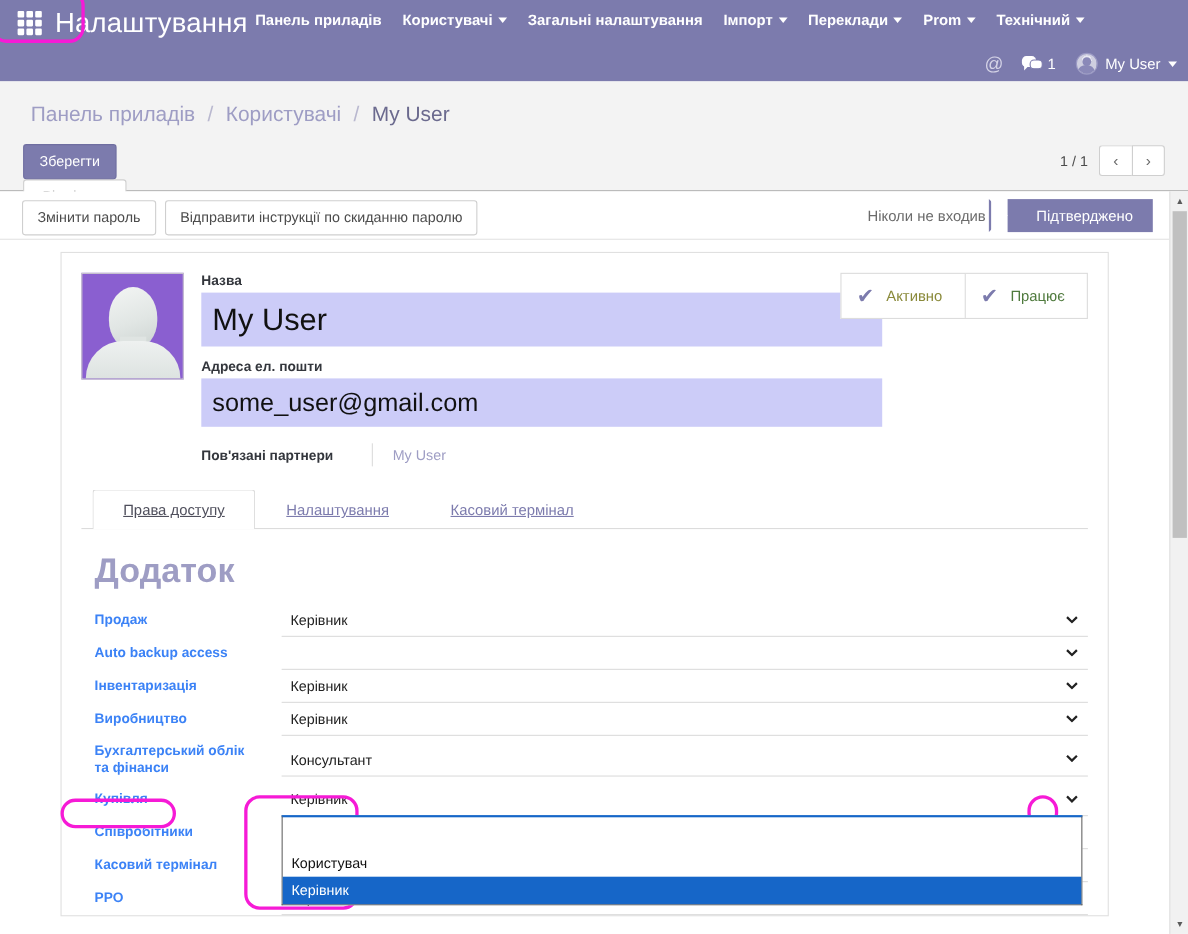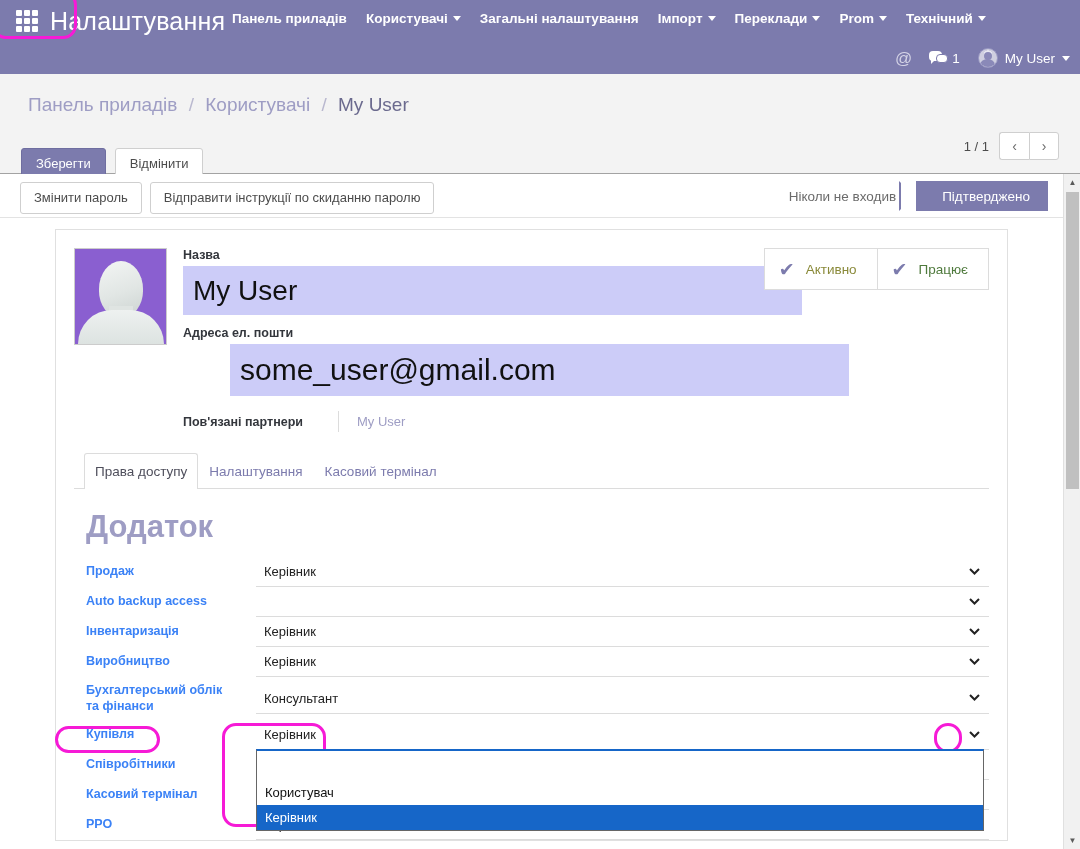--- a/index.html
+++ b/index.html
@@ -87,21 +87,21 @@
     background: #f3f3f3; border-bottom: 1px solid #a3a3a3;
   }
   .breadcrumb {
     position: absolute; left: 28px; top: 20px;
     font-size: 19px; white-space: nowrap;
   }
   .bc-link { color: #9e9dc4; cursor: pointer; }
   .bc-sep { color: #b9b8cf; margin: 0 6px; }
   .bc-current { color: #6b6a8e; }
 
-  .btn-group { position: absolute; left: 21px; top: 74px; display: flex; }
+  .btn-group { position: absolute; left: 21px; top: 57px; display: flex; flex-direction: column; }
   .btn {
     font-size: 13px; padding: 7px 14px; border: 1px solid #cfcfcf;
     background: #fff; color: #4c4c4c; border-radius: 3px; cursor: pointer;
     line-height: 1.2; white-space: nowrap;
   }
   .btn-primary { background: #7c7bad; border-color: #6f6ea0; color: #fff; }
   .btn-save-wrap {
     position: relative; margin-right: 9px;
   }
   .hl-ring {
@@ -186,21 +186,21 @@
 
   .name-col { flex: 1; min-width: 0; position: relative; }
   .field-label {
     font-size: 12.5px; font-weight: bold; color: #33363c; margin-bottom: 4px; white-space: nowrap;
   }
   .big-input {
     background: #ccccf8; border: none; width: 619px; height: 49px;
     font-size: 28px; color: #111; padding: 2px 10px; display: flex; align-items: center;
     font-family: "Liberation Sans", sans-serif;
   }
-  .big-input.email { height: 52px; font-size: 30px; margin-left: 47px; }
+  .big-input.email { height: 44px; font-size: 23px; }
   .mt12 { margin-top: 11px; }
 
   .checks {
     position: absolute; right: 0; top: 0; display: flex;
     border: 1px solid #dcdcdc; height: 42px; background: #fff;
   }
   .check-cell {
     display: flex; align-items: center; padding: 0 20px 0 14px; cursor: pointer;
     font-size: 13.5px;
   }
@@ -213,23 +213,24 @@
   .partners-lbl { font-size: 12.5px; font-weight: bold; color: #33363c; width: 155px; }
   .partners-val {
     font-size: 13px; color: #9e9dc4; border-left: 1px solid #dcdcdc;
     padding: 3px 0 3px 18px; cursor: pointer;
   }
 
   
   .notebook { margin-top: 20px; position: relative; }
   .tabs { display: flex; border-bottom: 1px solid #dcdcdc; padding-left: 10px; }
   .tab {
-    font-size: 13.5px; padding: 10px 10px; color: #7c7bad; cursor: pointer;
+    font-size: 13.5px; padding: 10px 27px; color: #7c7bad; cursor: pointer;
     border: 1px solid transparent; border-bottom: none; position: relative; top: 1px;
     white-space: nowrap;
+    text-decoration: underline;
   }
   .tab.active {
     color: #4f4f5c; background: #fff; border-color: #dcdcdc;
     border-radius: 3px 3px 0 0;
   }
 
   .group-title {
     font-size: 31px; color: #9e9dc4; font-weight: bold;
     margin: 20px 0 12px 12px;
   }

